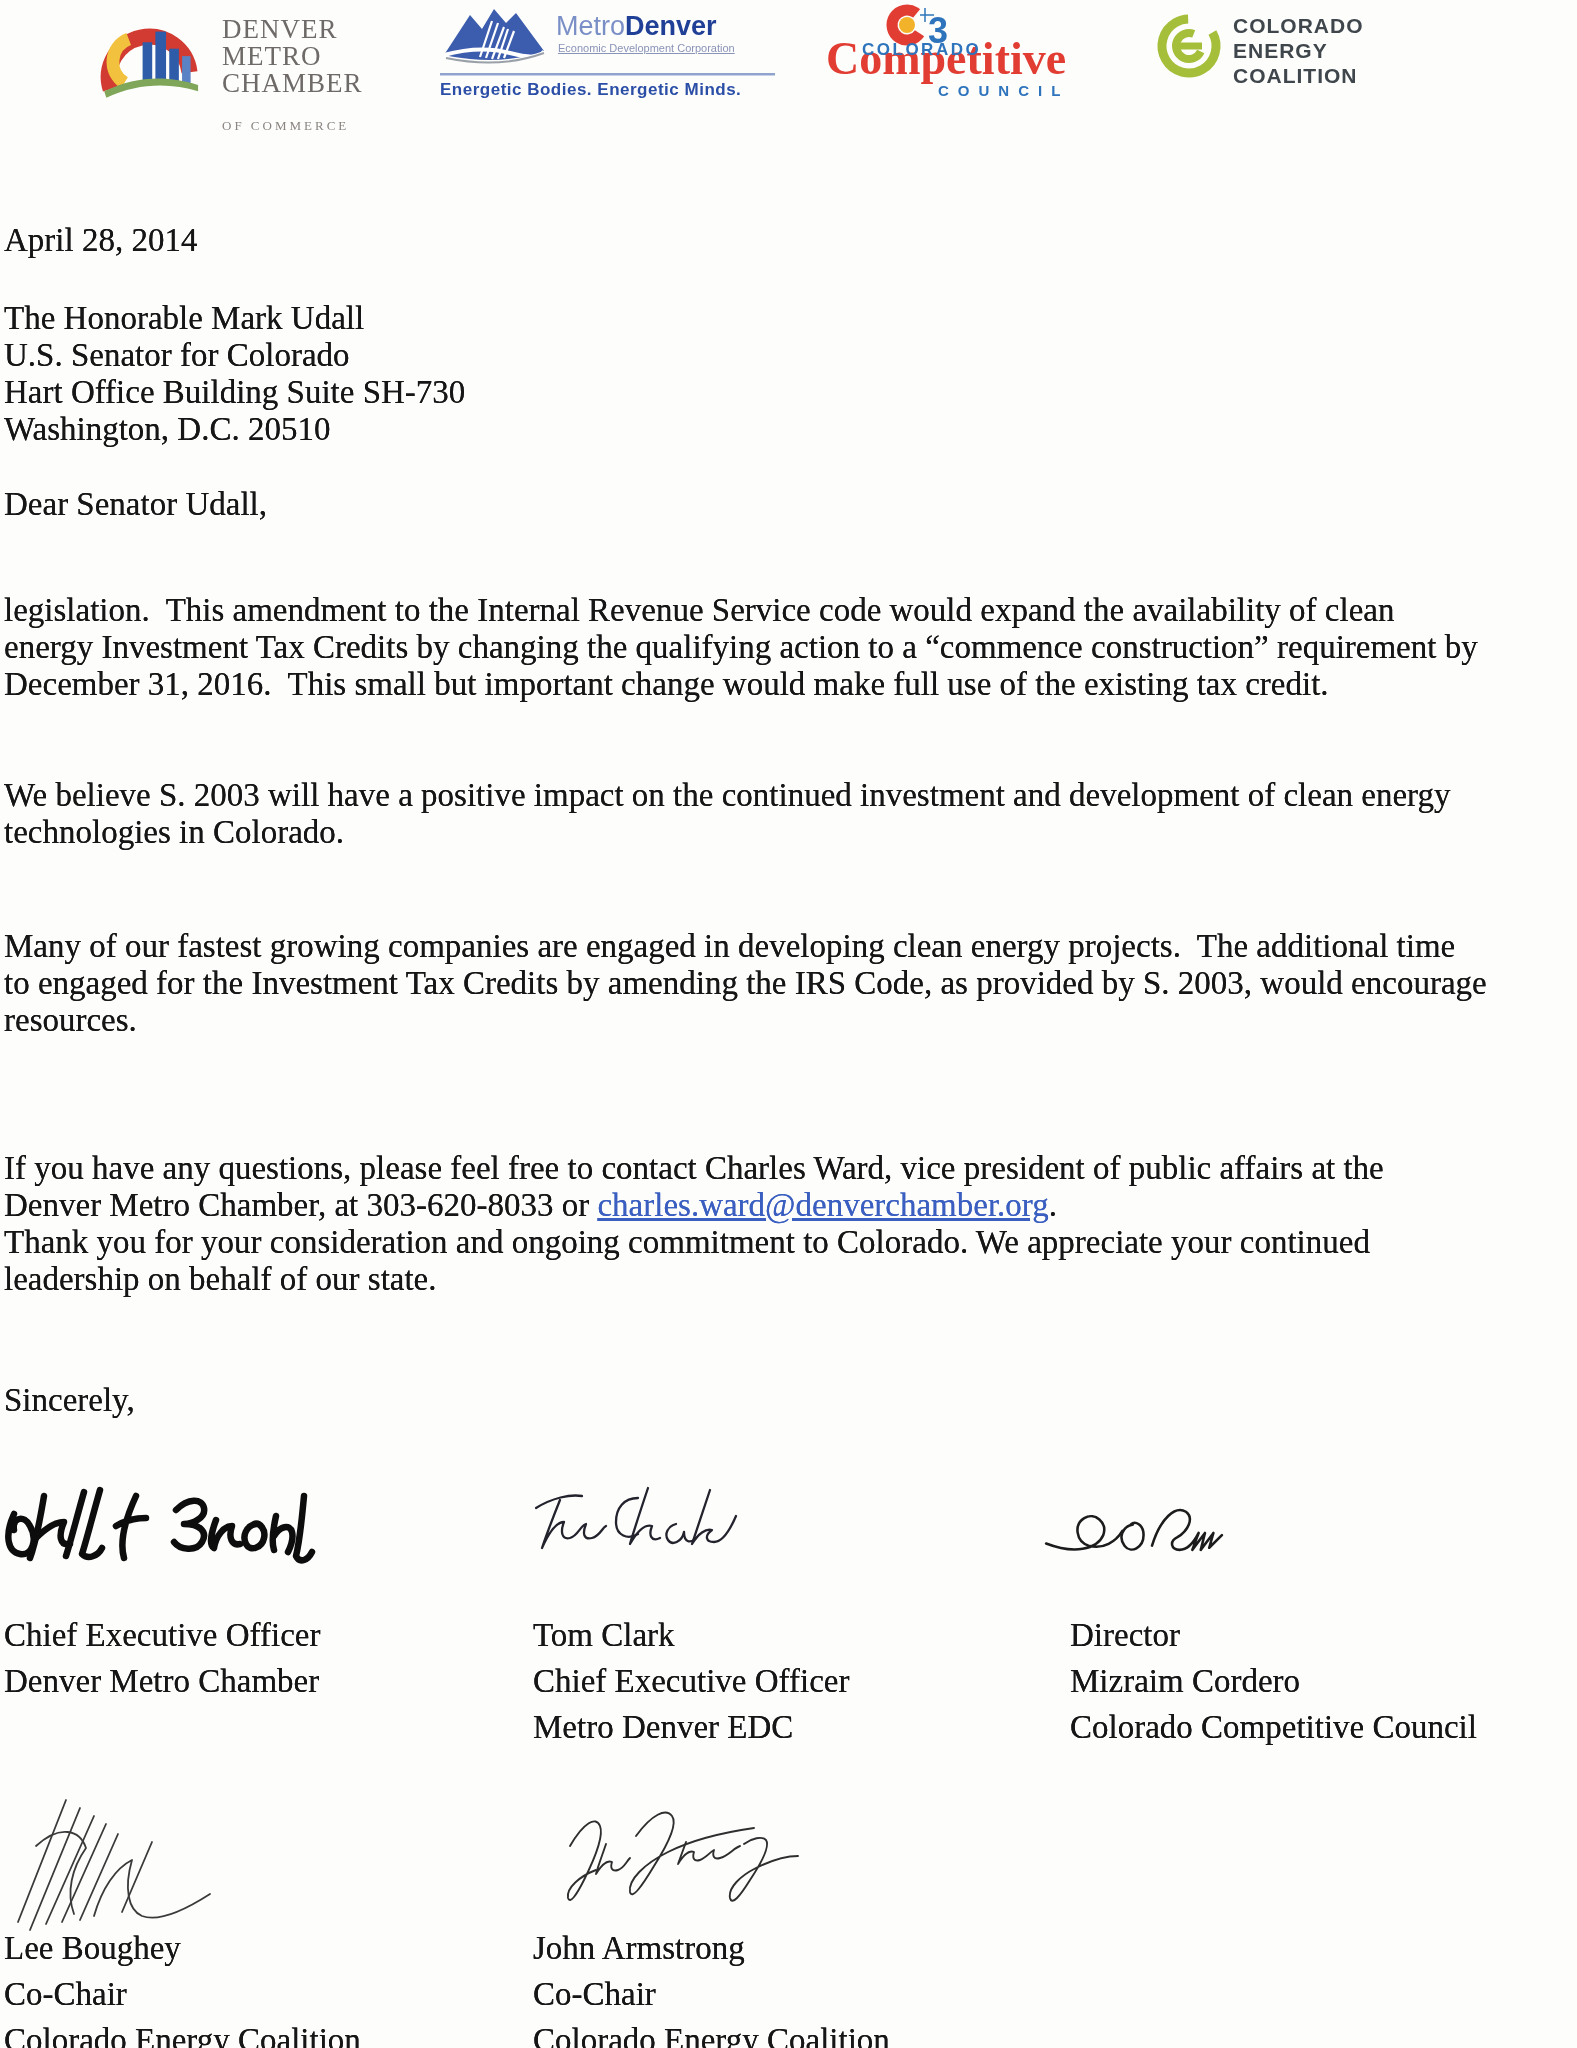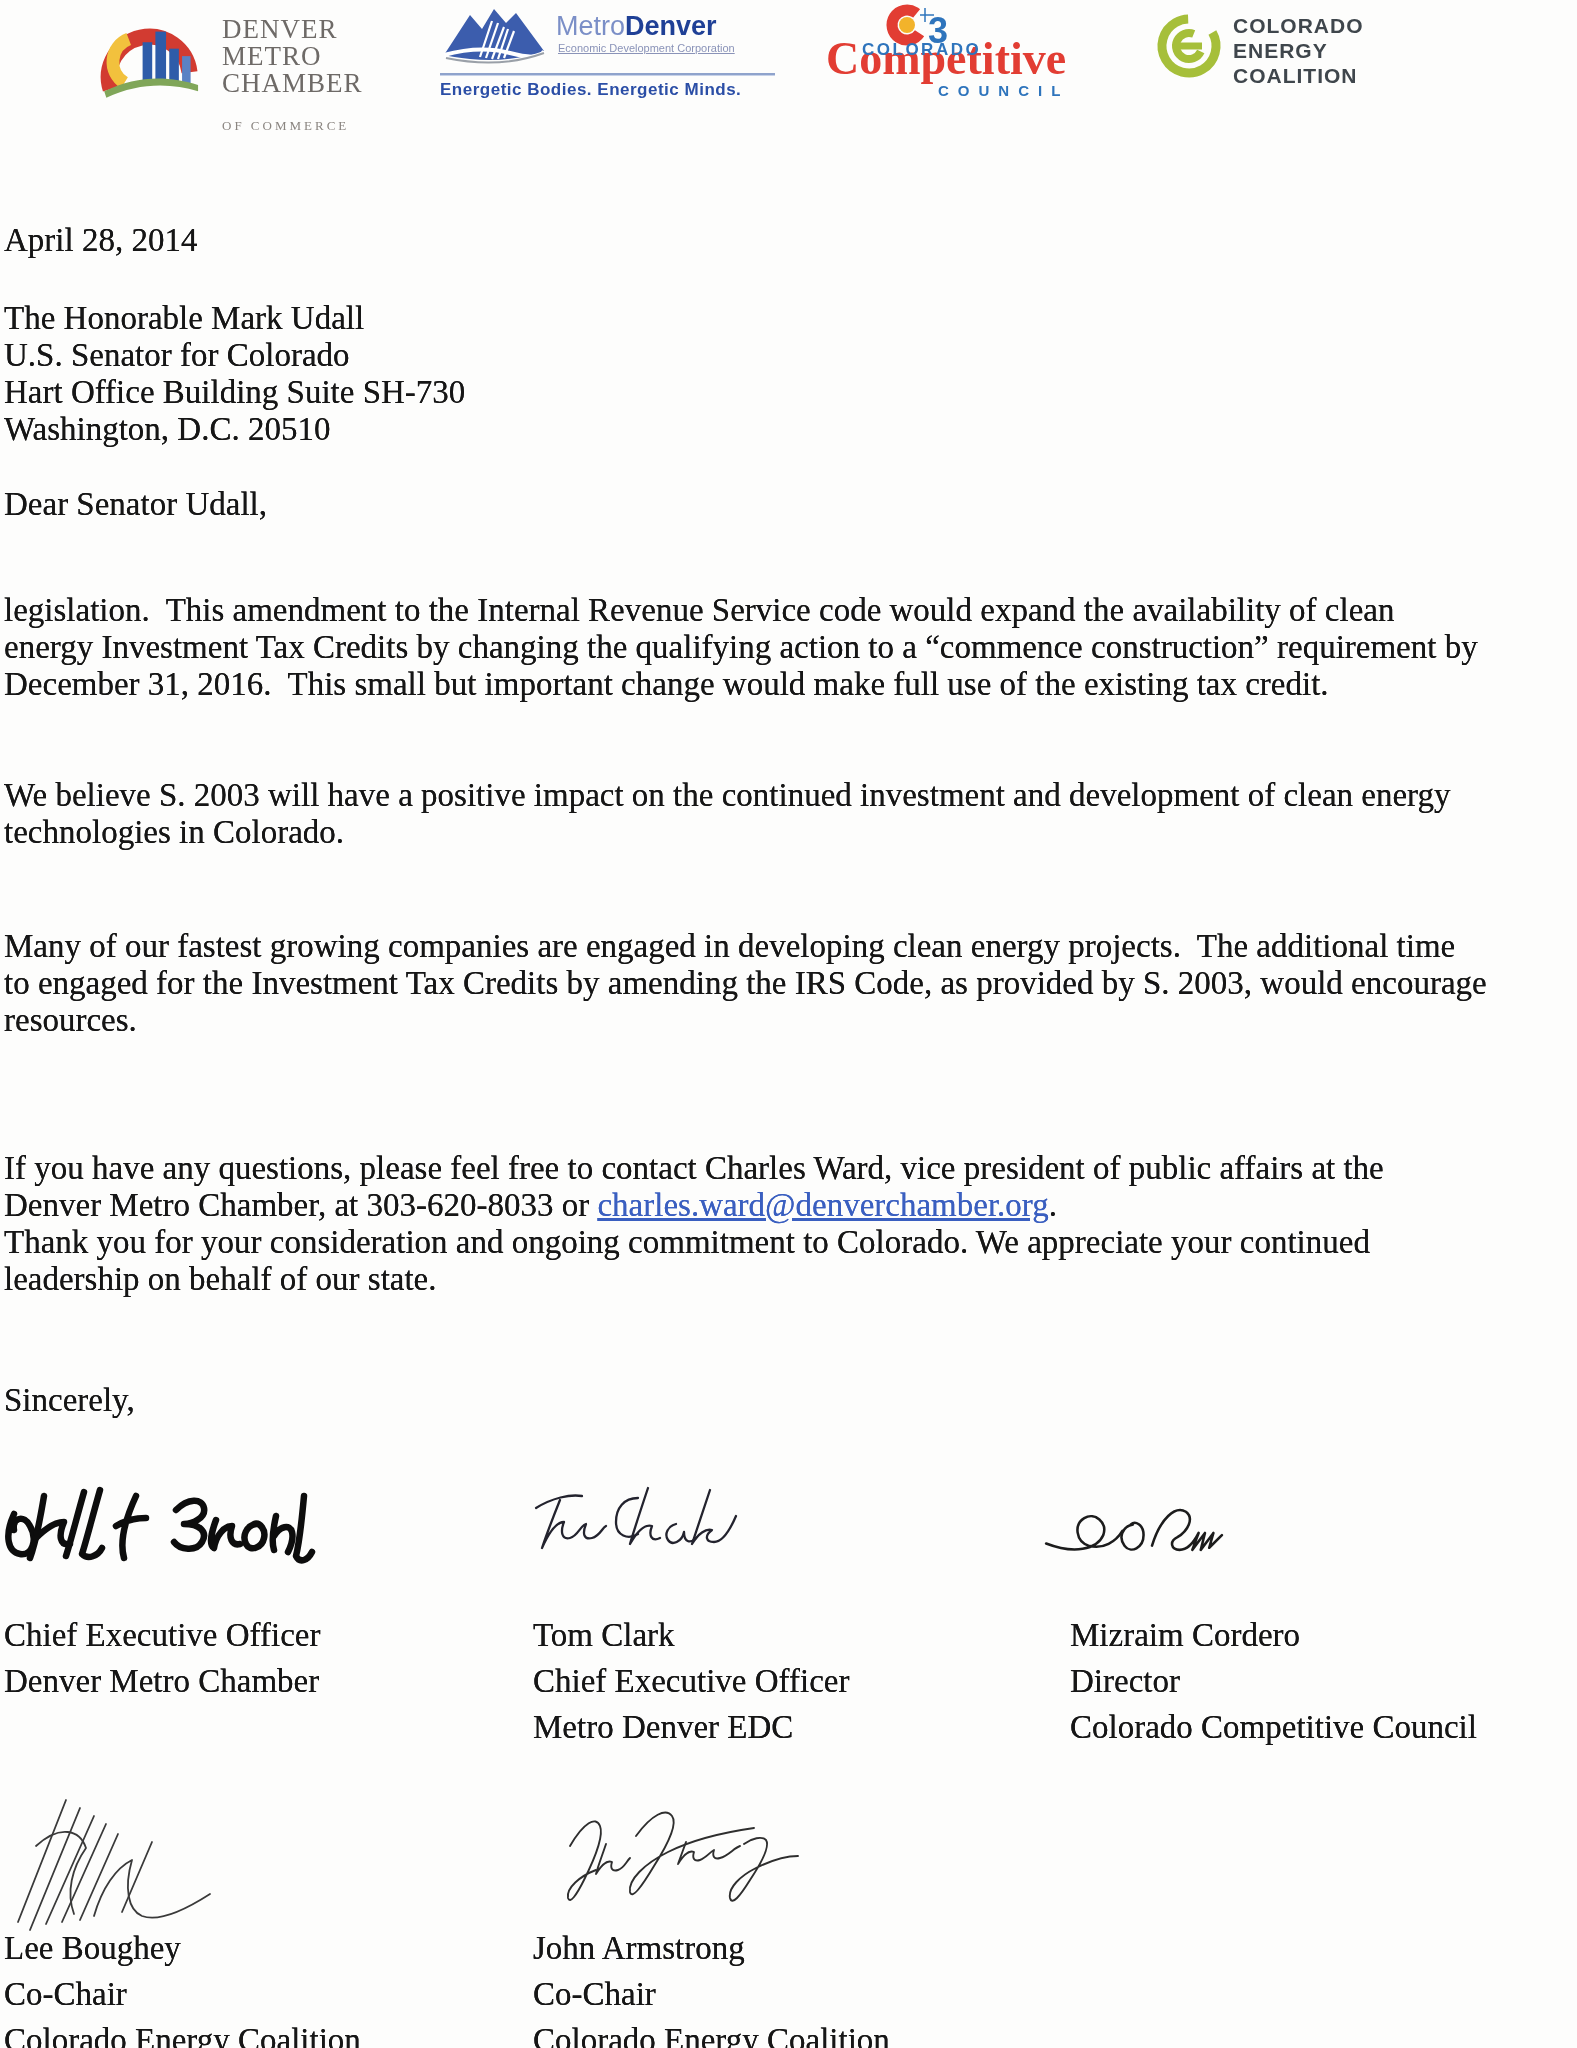--- a/index.html
+++ b/index.html
@@ -170,22 +170,22 @@
 <div class="abs signer" style="left:4px;top:1612px;">
   <div>Chief Executive Officer</div>
   <div>Denver Metro Chamber</div>
 </div>
 <div class="abs signer" style="left:533px;top:1612px;">
   <div>Tom Clark</div>
   <div>Chief Executive Officer</div>
   <div>Metro Denver EDC</div>
 </div>
 <div class="abs signer" style="left:1070px;top:1612px;">
+  <div>Director</div>
   <div>Mizraim Cordero</div>
-  <div>Director</div>
   <div>Colorado Competitive Council</div>
 </div>
 
 <svg class="abs" style="left:2px;top:1772px;" width="250" height="170" viewBox="0 0 250 170">
   <g fill="none" stroke="#3a3a3a" stroke-width="1.8" stroke-linecap="round" stroke-linejoin="round">
     <path d="M16,150 L64,28"></path>
     <path d="M28,158 L78,36"></path>
     <path d="M44,152 L92,44"></path>
     <path d="M60,150 L104,52"></path>
     <path d="M34,74 C58,52 78,58 84,76 C70,96 64,120 72,142"></path>

